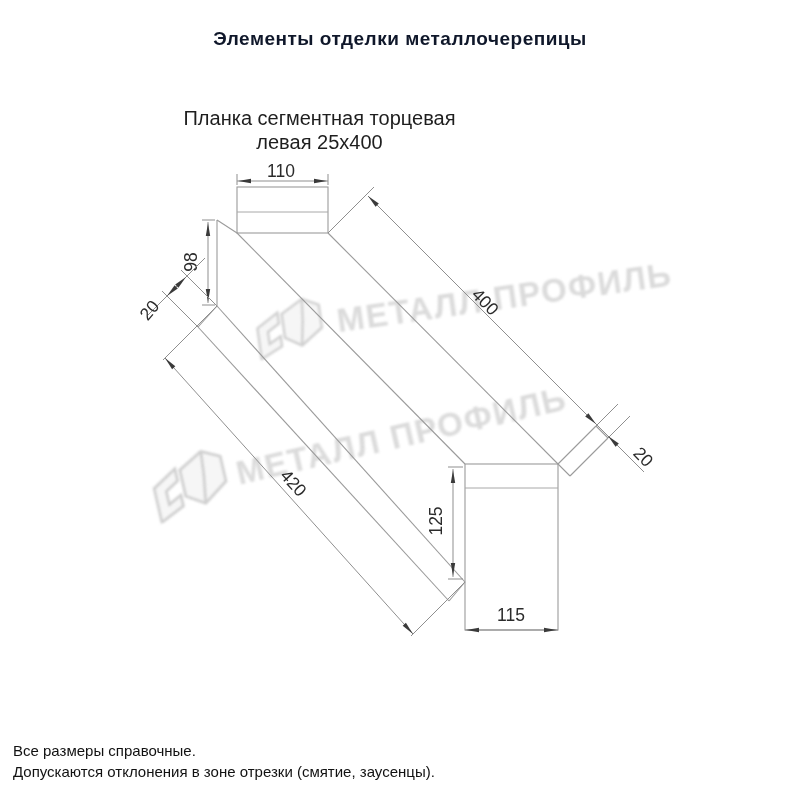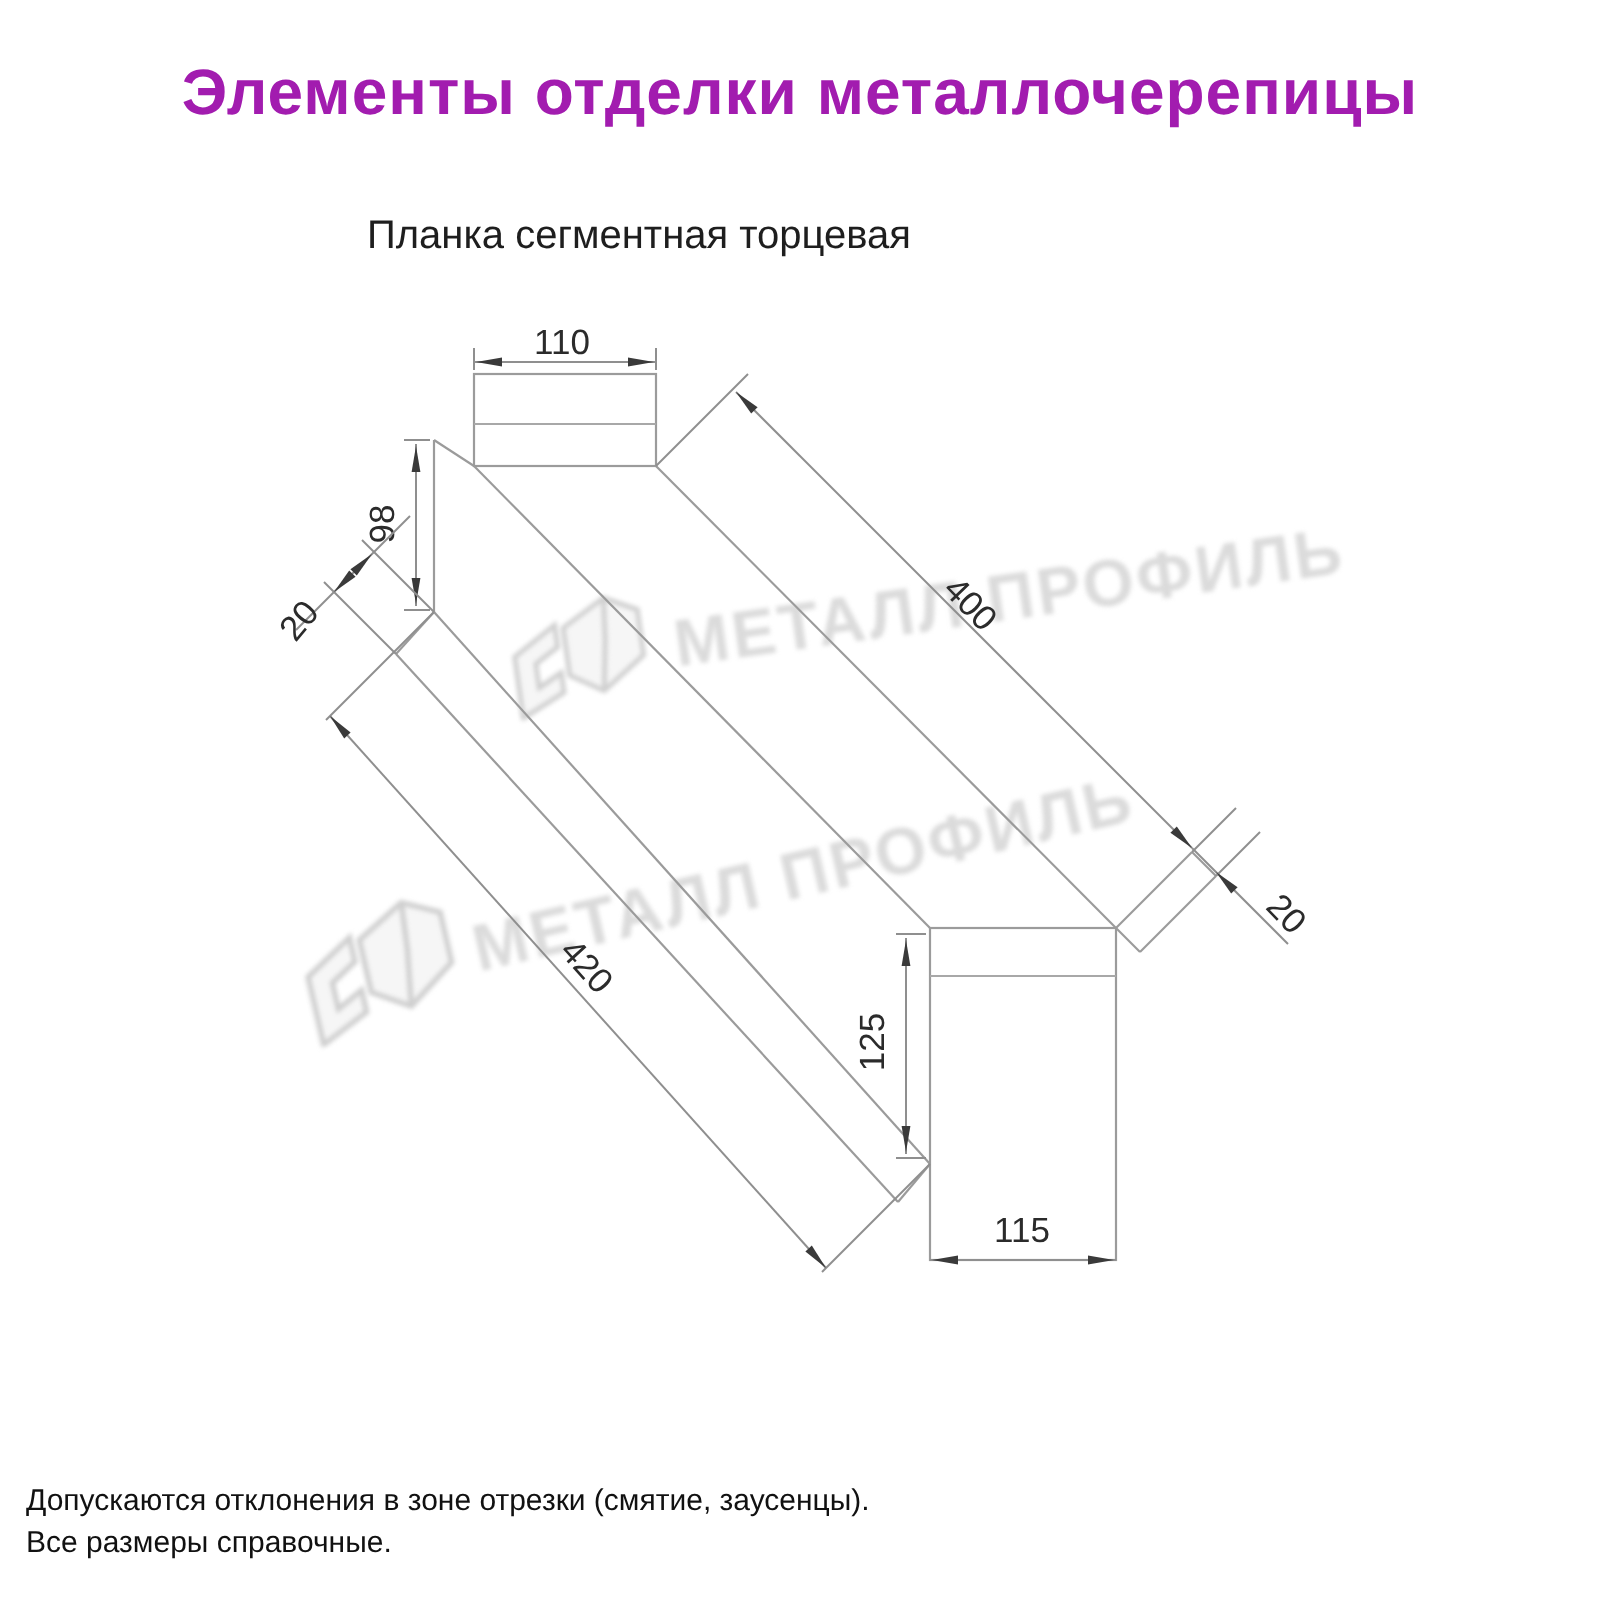--- a/index.html
+++ b/index.html
@@ -4,21 +4,21 @@
 <style>
   html,body{margin:0;padding:0;}
   body{
     width:800px;height:800px;position:relative;overflow:hidden;
     background:#ffffff;
     font-family:"Liberation Sans", sans-serif;
   }
   
   .page-title{
     position:absolute;left:0;top:28px;width:800px;text-align:center;
-    font-size:32px;font-weight:700;color:#a21caf;letter-spacing:.5px;z-index:5;
+    font-size:19px;font-weight:700;color:#0f172a;letter-spacing:.5px;z-index:5;
   }
   .subtitle{
     position:absolute;left:0;top:106px;width:639px;text-align:center;
     font-size:20px;font-weight:400;color:#1e1e1e;line-height:24px;z-index:5;
   }
   .footer{
     position:absolute;left:13px;top:740px;width:760px;
     font-size:15px;color:#111;line-height:21px;z-index:5;
   }
   
@@ -164,18 +164,19 @@
     <polygon class="arrow" points="466,630 479,627.8 479,632.2"></polygon>
     <polygon class="arrow" points="557,630 544,627.8 544,632.2"></polygon>
     <text class="dim-text" text-anchor="middle" x="511" y="621">115</text>
   </g>
 </svg>
 
 <div class="page-title">Элементы отделки металлочерепицы</div>
 
 <div class="subtitle">
   <div>Планка сегментная торцевая</div>
+  <div>левая 25х400</div>
 </div>
 
 <div class="footer">
+  <div>Все размеры справочные.</div>
   <div>Допускаются отклонения в зоне отрезки (смятие, заусенцы).</div>
-  <div>Все размеры справочные.</div>
 </div>
 
 </body></html>

